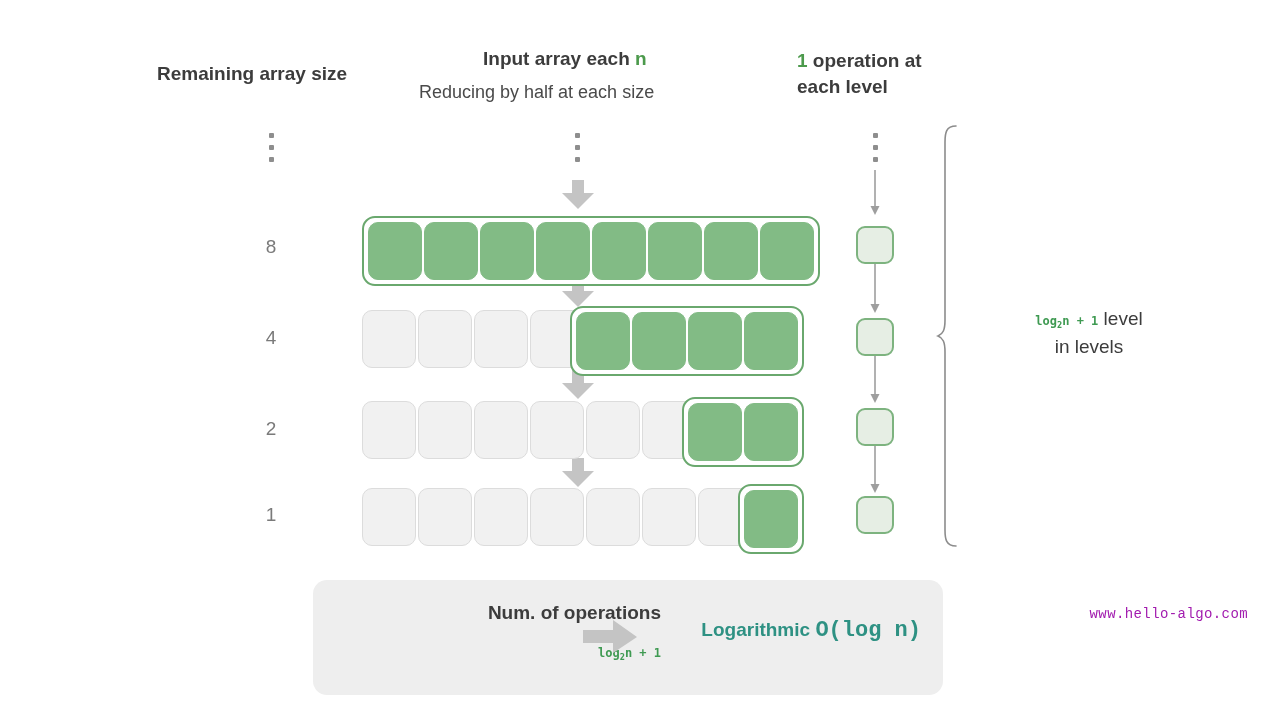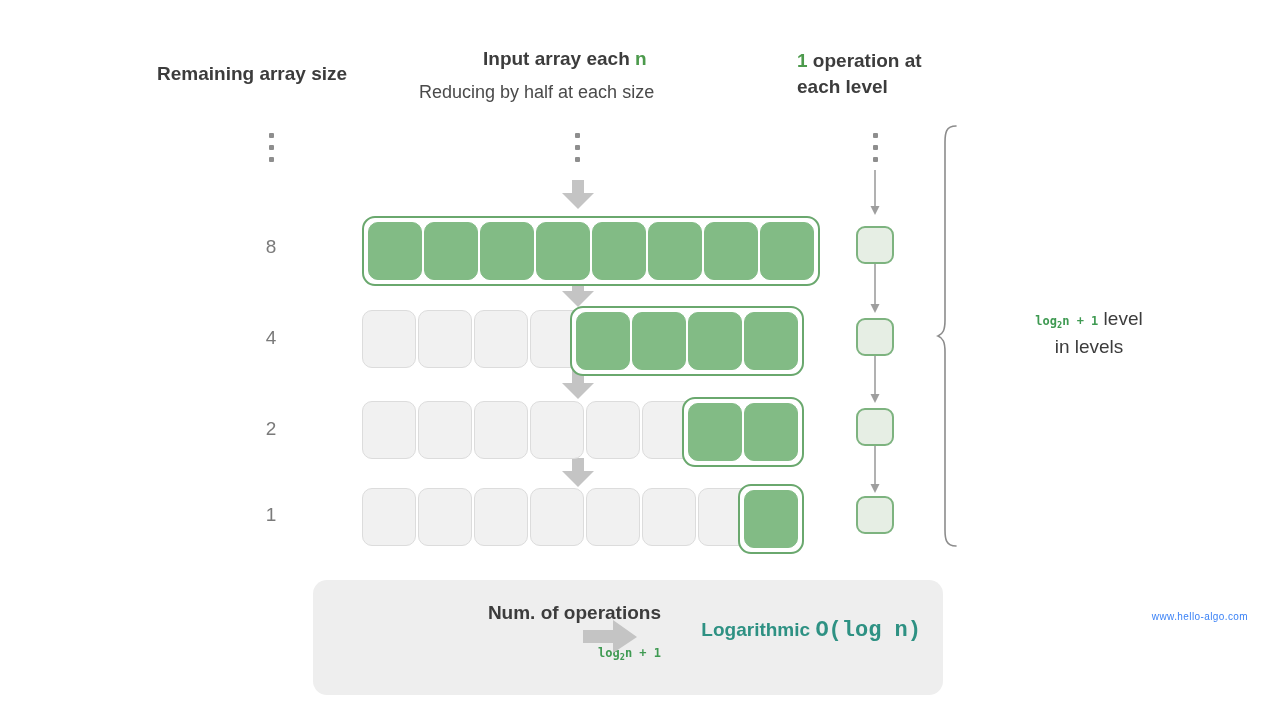--- a/index.html
+++ b/index.html
@@ -188,23 +188,23 @@
     width: 56px;
     height: 34px;
   }
   .panel-arrow svg { display: block; }
 
   
   .watermark {
     position: absolute;
     right: 32px;
     bottom: 14px;
-    font-family: Liberation Sans, sans-serif;
-    font-size: 10px;
-    color: #3b82f6;
+    font-family: Liberation Mono, monospace;
+    font-size: 14px;
+    color: #a21caf;
     letter-spacing: 0.4px;
   }
 </style>
 </head>
 <body>
 
 <div id="stage">
 
   <div class="hdr hdr-left">
     <span>Remaining array size</span>

